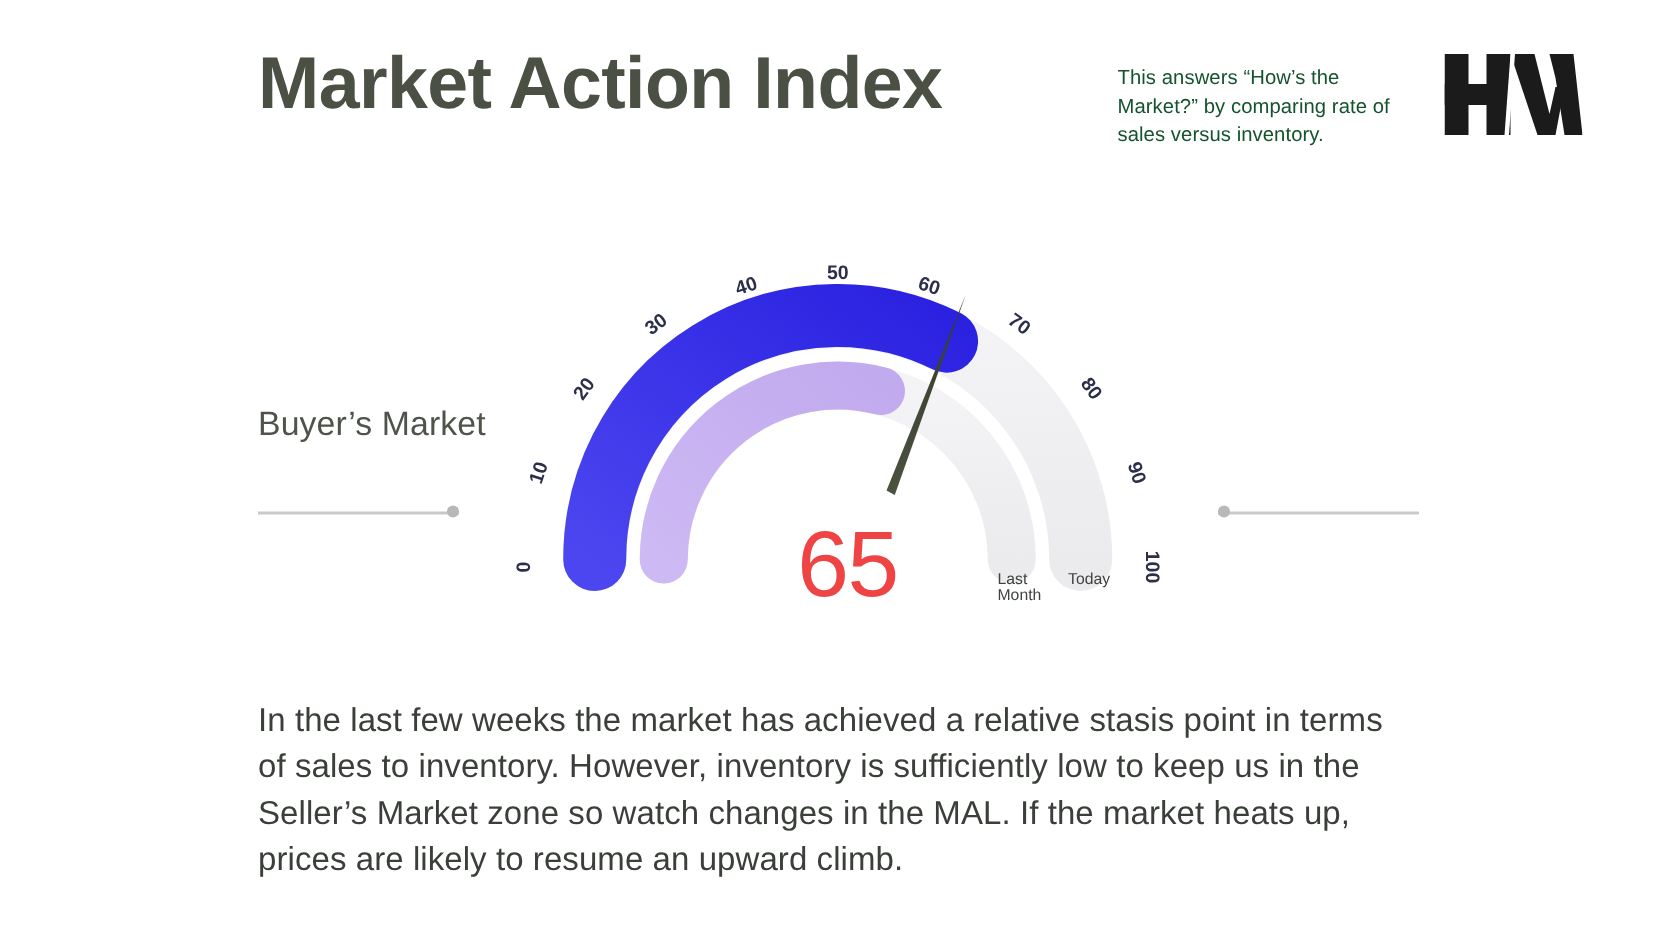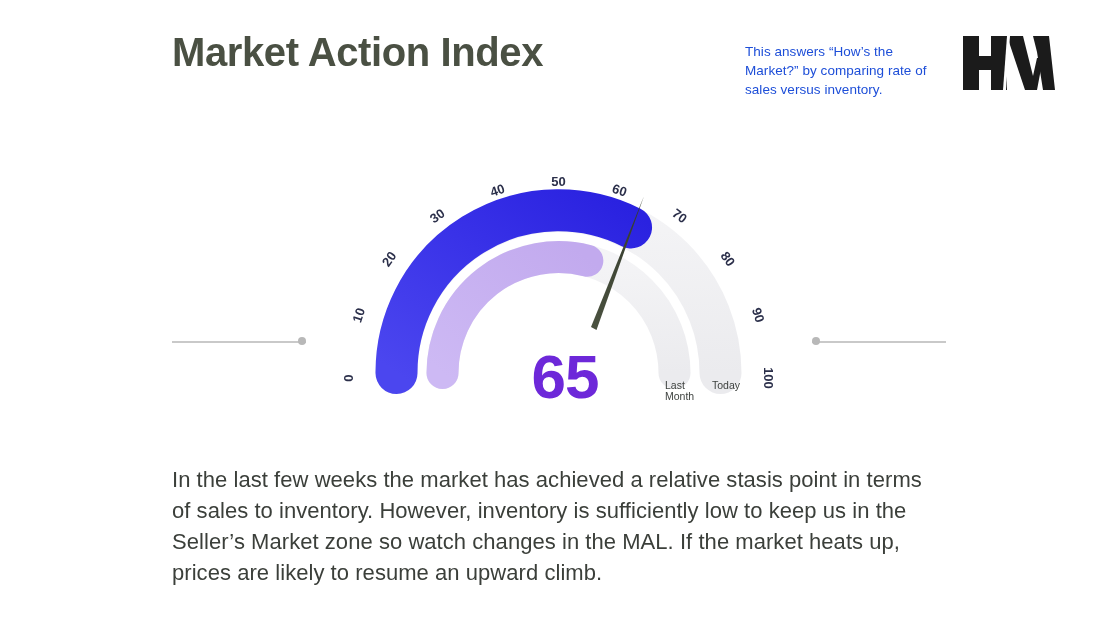--- a/index.html
+++ b/index.html
@@ -20,35 +20,35 @@
     width: 1120px;
     height: 630px;
     background: #ffffff;
   }
 
   
   .title {
     position: absolute;
     left: 172px;
     top: 30px;
-    font-size: 40px;
+    font-size: 49px;
     font-weight: 700;
     letter-spacing: -0.4px;
     color: #4a5043;
     line-height: 1.1;
     white-space: nowrap;
   }
   .subtitle {
     position: absolute;
     left: 745px;
     top: 42px;
     width: 205px;
     font-size: 13.5px;
     line-height: 1.42;
-    color: #1d4ed8;
+    color: #14532d;
     letter-spacing: 0.05px;
   }
   .logo {
     position: absolute;
     left: 963px;
     top: 36px;
     width: 92px;
     height: 54px;
   }
 
@@ -111,22 +111,22 @@
     font-size: 10.5px;
     fill: #3f4340;
   }
   .gauge-value {
     position: absolute;
     left: 0;
     top: 196px;
     width: 470px;
     text-align: center;
     font-size: 62px;
-    font-weight: 700;
-    color: #6d28d9;
+    font-weight: 400;
+    color: #ef4444;
     letter-spacing: -1px;
     line-height: 1;
   }
 
   
   .body-copy {
     position: absolute;
     left: 172px;
     top: 464px;
     width: 772px;
@@ -152,20 +152,21 @@
       <rect x="0" y="20" width="38" height="14" fill="#1b1b1b"></rect>
       <rect x="28" y="0" width="16" height="54" fill="#1b1b1b"></rect>
 
       <polygon points="44,0 60,0 70,40 74,22 80,22 74,54 62,54" fill="#1b1b1b"></polygon>
       <polygon points="70,0 86,0 92,54 80,54 74,16" fill="#1b1b1b"></polygon>
 
       <polygon points="44,0 47,0 43,54 40,54" fill="#ffffff"></polygon>
     </svg>
   </div>
 
+  <div class="side left">Buyer’s Market</div>
   <div class="sideline left">
     <span class="bar"></span>
     <span class="dot"></span>
   </div>
 
   <div class="sideline right">
     <span class="bar"></span>
     <span class="dot"></span>
   </div>
 

